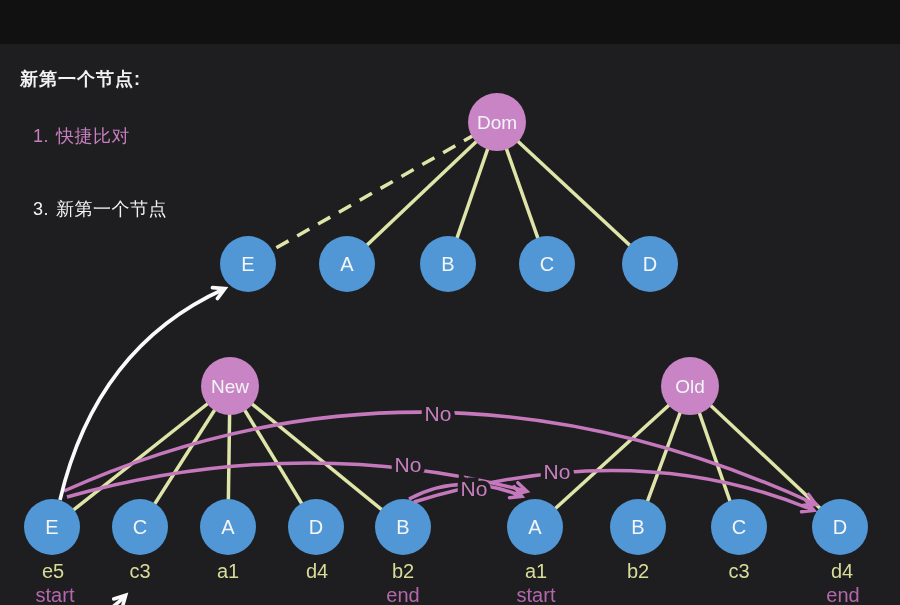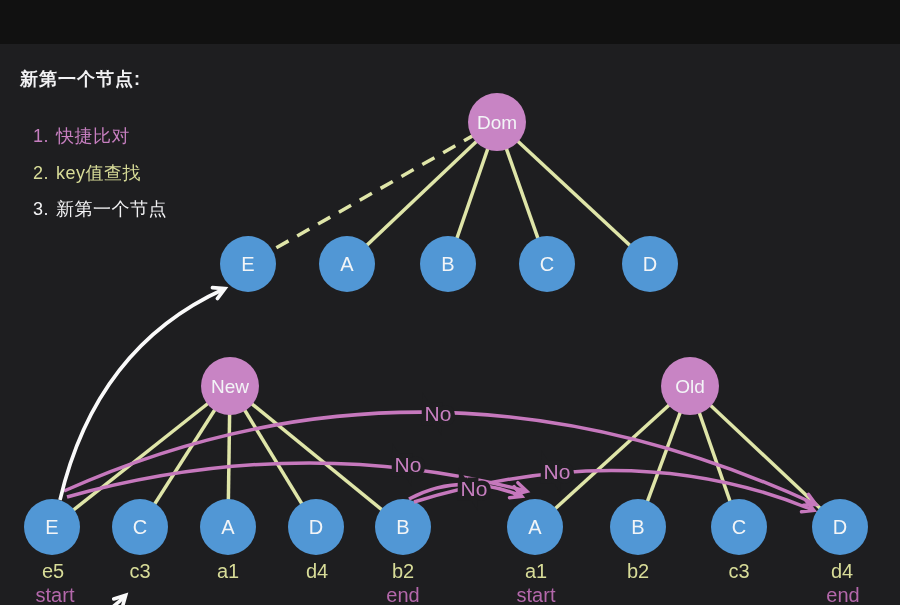--- a/index.html
+++ b/index.html
@@ -49,23 +49,20 @@
 </style>
 </head>
 <body>
 
 <div class="stage">
 
   <div class="intro-heading">新第一个节点:</div>
 
   <div class="step step-1">
     <span class="num">1.</span><span>快捷比对</span>
-  </div>
-  <div class="step step-2">
-    <span class="num">2.</span><span>key值查找</span>
   </div>
   <div class="step step-3">
     <span class="num">3.</span><span>新第一个节点</span>
   </div>
 
   <svg class="diagram" width="900" height="605" viewBox="0 0 900 605">
     <defs>
       <marker id="pinkArrow" markerUnits="userSpaceOnUse" markerWidth="20" markerHeight="20" refX="13" refY="9" orient="auto">
         <path d="M3,3 L14,9 L3,15" fill="none" stroke="#c678bd" stroke-width="3.4" stroke-linecap="round"></path>
       </marker>

